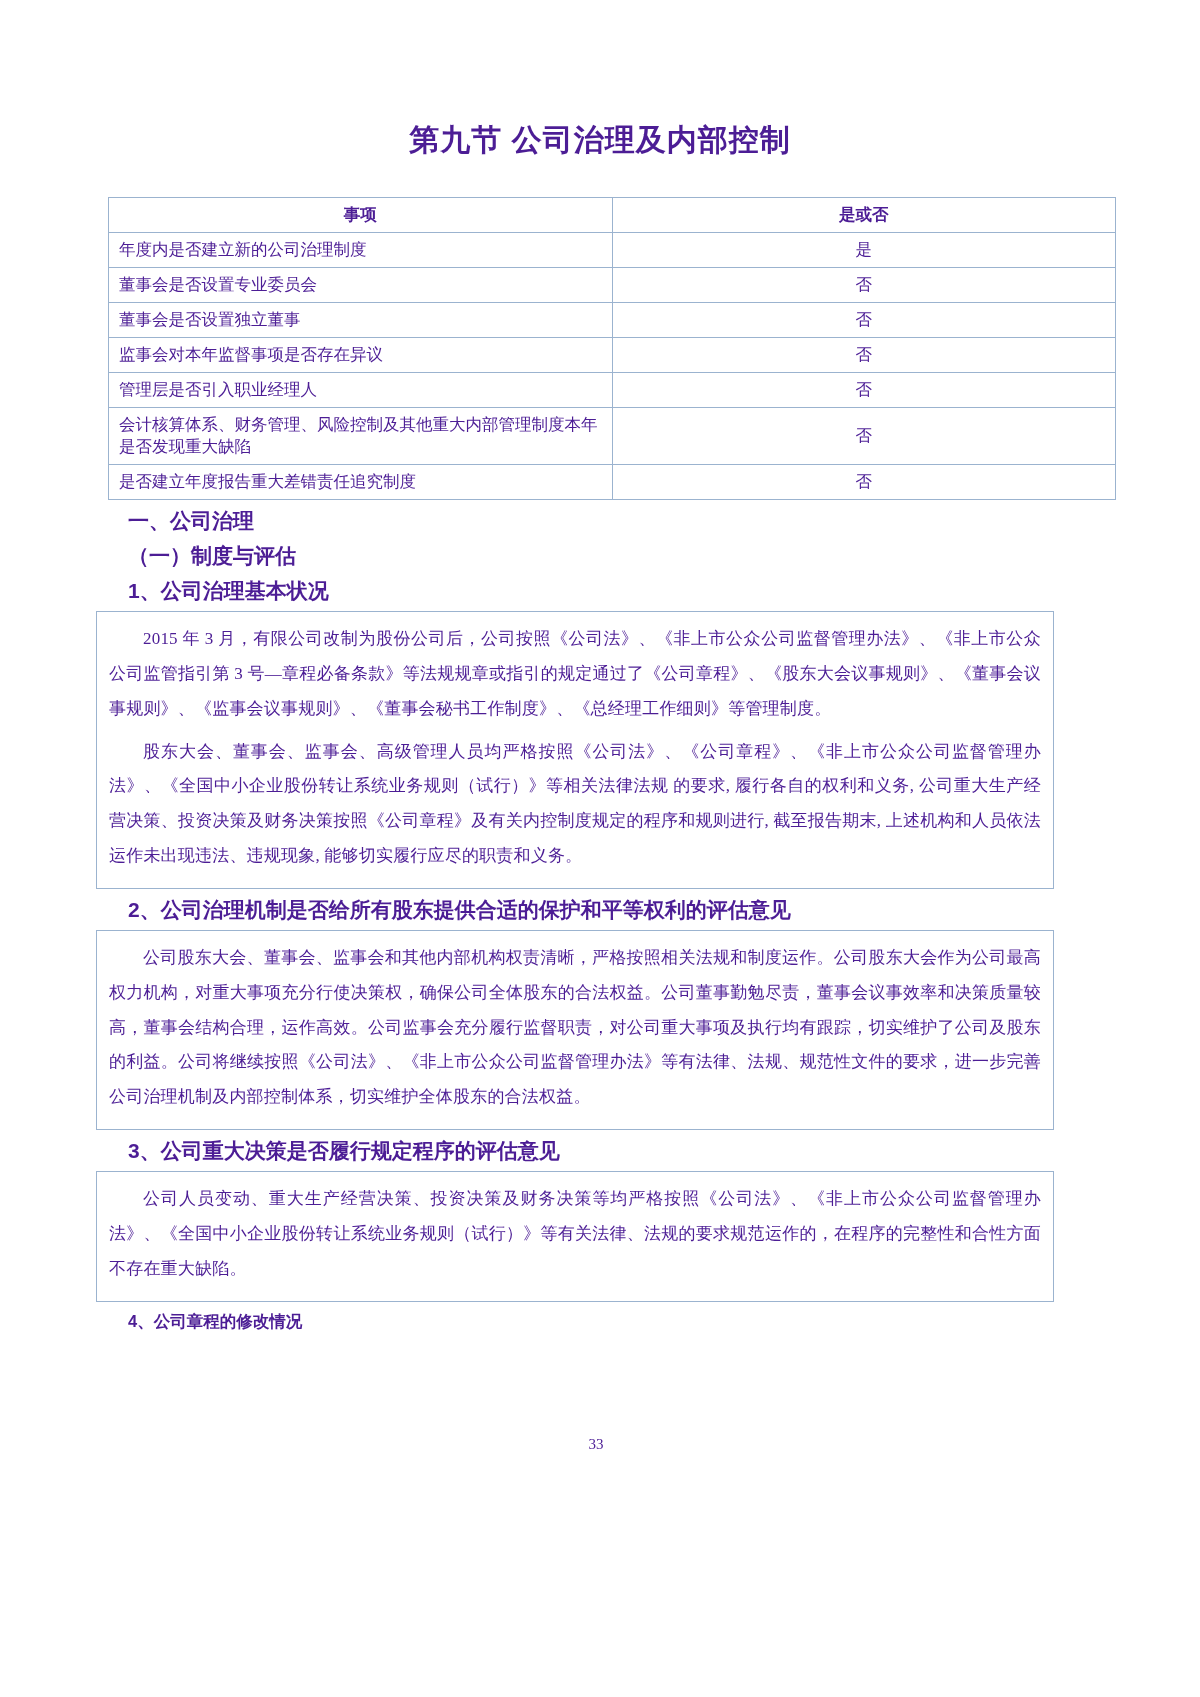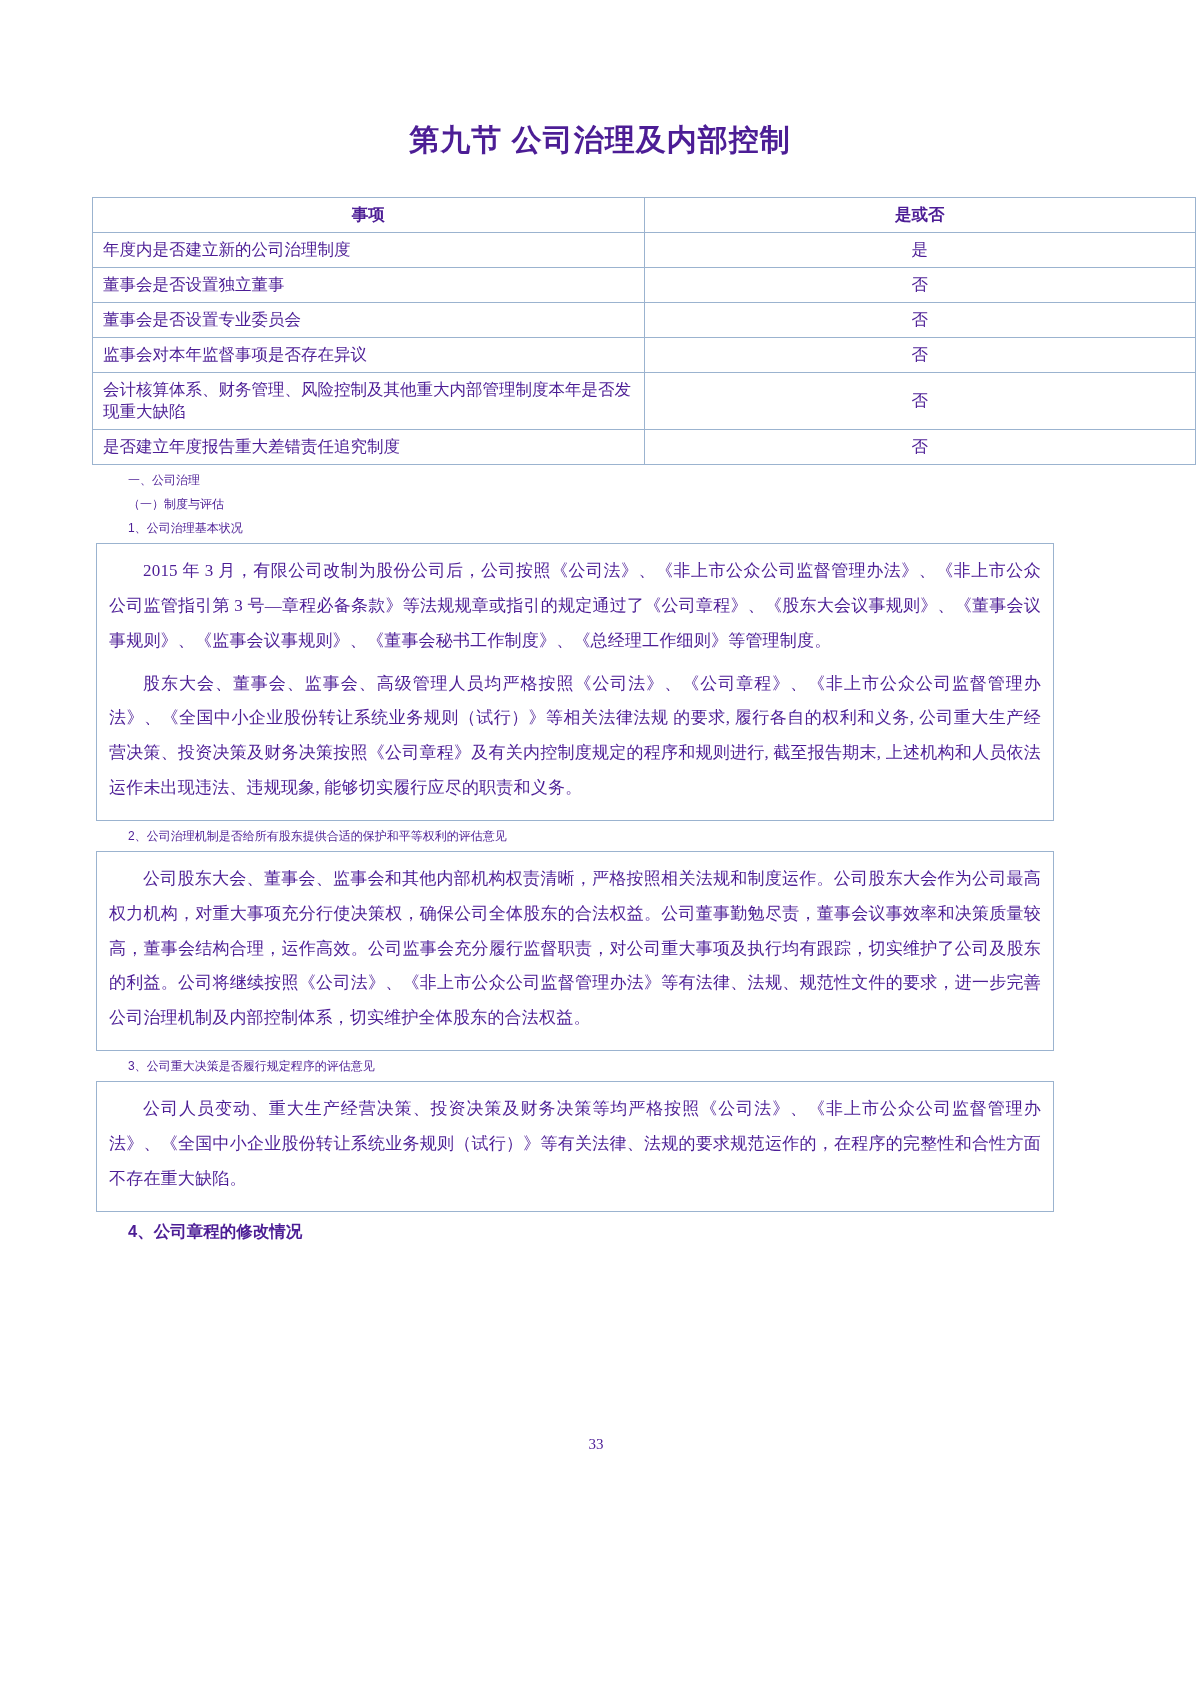--- a/index.html
+++ b/index.html
@@ -26,22 +26,22 @@
   .doc-title {
     font-family: "Liberation Sans", sans-serif;
     font-weight: bold;
     font-size: 30px;
     text-align: center;
     letter-spacing: 1px;
     margin: 0 0 36px 0;
   }
   table.matrix {
     border-collapse: collapse;
-    width: 1104px;
-    margin: 0 0 0 0;
+    width: 1008px;
+    margin: 0 0 0 16px;
     table-layout: fixed;
   }
   table.matrix td, table.matrix th {
     border: 1px solid #9bb3cf;
     font-size: 16.5px;
     padding: 6px 10px;
     height: 22px;
     font-family: "Liberation Serif", serif;
   }
   table.matrix thead th {
@@ -52,22 +52,22 @@
   }
   table.matrix td.item {
     text-align: left;
   }
   table.matrix td.val {
     text-align: center;
     width: 176px;
   }
   .headline {
     font-family: "Liberation Sans", sans-serif;
-    font-weight: normal;
-    font-size: 12px;
+    font-weight: bold;
+    font-size: 21px;
     margin: 7px 0 0 0;
     padding-left: 36px;
   }
   .headline.lv2 {
     padding-left: 36px;
   }
   .headline.lv3 {
     padding-left: 36px;
   }
   .box {
@@ -119,29 +119,33 @@
           <th>事项</th>
           <th class="val">是或否</th>
         </tr>
       </thead>
       <tbody>
         <tr>
           <td class="item">年度内是否建立新的公司治理制度</td>
           <td class="val">是</td>
         </tr>
         <tr>
+          <td class="item">董事会是否设置专业委员会</td>
+          <td class="val">否</td>
+        </tr>
+        <tr>
           <td class="item">董事会是否设置独立董事</td>
           <td class="val">否</td>
         </tr>
         <tr>
-          <td class="item">董事会是否设置专业委员会</td>
+          <td class="item">监事会对本年监督事项是否存在异议</td>
           <td class="val">否</td>
         </tr>
         <tr>
-          <td class="item">监事会对本年监督事项是否存在异议</td>
+          <td class="item">管理层是否引入职业经理人</td>
           <td class="val">否</td>
         </tr>
         <tr>
           <td class="item">会计核算体系、财务管理、风险控制及其他重大内部管理制度本年是否发现重大缺陷</td>
           <td class="val">否</td>
         </tr>
         <tr>
           <td class="item">是否建立年度报告重大差错责任追究制度</td>
           <td class="val">否</td>
         </tr>

